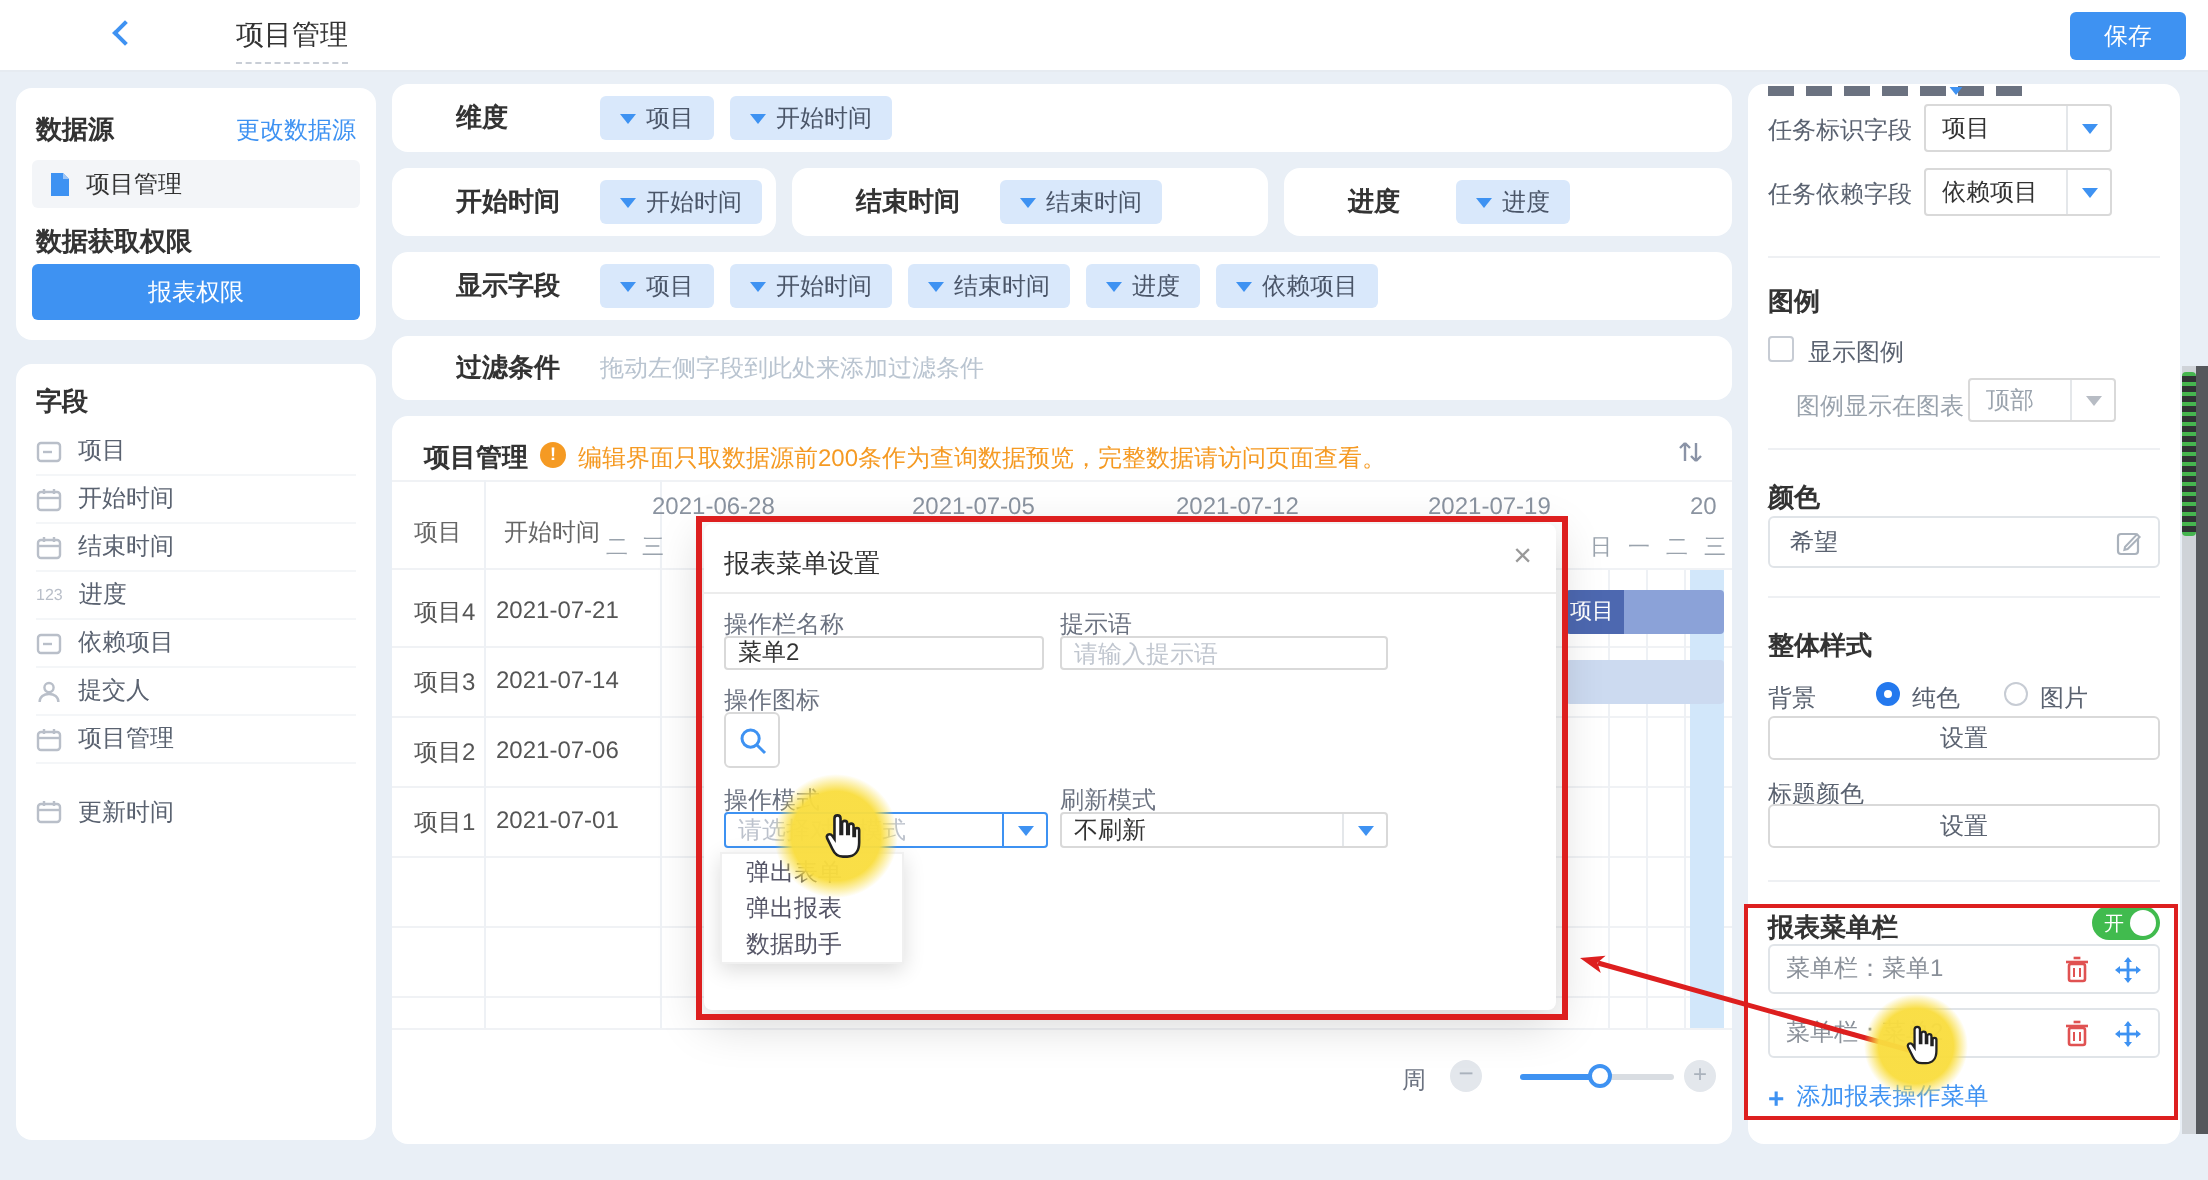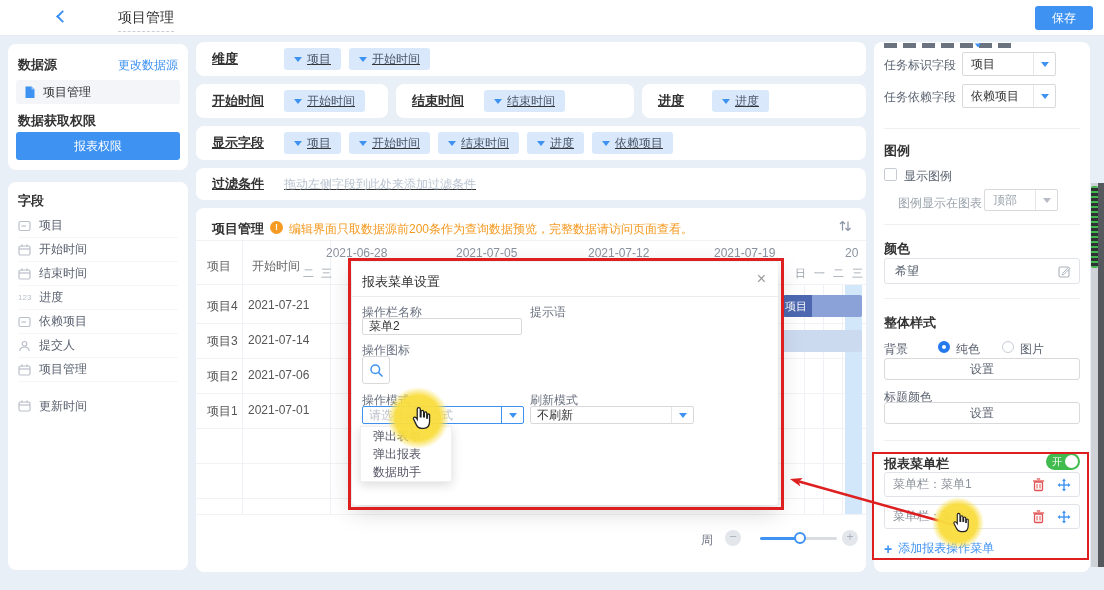--- a/index.html
+++ b/index.html
@@ -17,21 +17,21 @@
   .bold13 { font-weight:bold; font-size:13px; color:#333; }
   .abs { position:absolute; }
   .link { color:#3e92f2; cursor:pointer; }
   .hline { position:absolute; height:1px; background:#f0f2f5; }
   .vline { position:absolute; width:1px; background:#eef1f5; }
 
   
   .chip { display:inline-flex; align-items:center; gap:5px; background:#d9e8fb; border-radius:3px; padding:0 10px; height:22px; font-size:12px; color:#4a5568; }
   .caret { width:0; height:0; border-left:4px solid transparent; border-right:4px solid transparent; border-top:5px solid #3e92f2; }
   .caret.gray { border-top-color:#b7bcc4; }
-  .cfgrow { position:absolute; background:#fff; border-radius:8px; display:flex; align-items:center; padding-left:16px; gap:8px;text-decoration:underline; }
+  .cfgrow { position:absolute; background:#fff; border-radius:8px; display:flex; align-items:center; padding-left:32px; gap:8px; }
   .cfglabel { width:64px; font-weight:bold; font-size:13px; color:#333; flex:none; }
 
   
   .fitem { position:absolute; left:10px; width:160px; height:24px; display:flex; align-items:center; gap:8px; color:#5a6270; border-bottom:1px solid #f4f6f8; cursor:grab; }
   .fitem svg { flex:none; }
 
   
   .sel { position:absolute; border:1px solid #d9d9d9; border-radius:2px; background:#fff; display:flex; align-items:center; font-size:12px; color:#333; cursor:pointer; }
   .sel .txt { padding-left:8px; flex:1; overflow:hidden; white-space:nowrap; }
   .sel .cbox { width:22px; align-self:stretch; border-left:1px solid #e4e7ea; display:flex; align-items:center; justify-content:center; flex:none; }
@@ -392,20 +392,21 @@
   </div>
 
   <div id="modal">
     <span class="abs" style="left:10px;top:11px;font-size:13px;color:#333;">报表菜单设置</span>
     <span class="abs" style="right:12px;top:8px;font-size:16px;color:#999;cursor:pointer;">×</span>
     <div class="hline" style="left:0;top:34px;width:426px;background:#ececec;"></div>
 
     <span class="mlabel" style="left:10px;top:42px;">操作栏名称</span>
     <input style="left: 10px; top: 56px; width: 160px;" value="菜单2">
     <span class="mlabel" style="left:178px;top:42px;">提示语</span>
+    <input style="left: 178px; top: 56px; width: 164px;" placeholder="请输入提示语">
 
     <span class="mlabel" style="left:10px;top:80px;">操作图标</span>
     <div class="abs" style="left:10px;top:94px;width:28px;height:28px;border:1px solid #d9d9d9;border-radius:3px;display:flex;align-items:center;justify-content:center;cursor:pointer;">
       <svg width="15" height="15" viewBox="0 0 15 15">
           <circle cx="6.3" cy="6.3" r="4.3" fill="none" stroke="#3e92f2" stroke-width="1.5"></circle>
           <line x1="9.6" y1="9.6" x2="13.5" y2="13.5" stroke="#3e92f2" stroke-width="1.5"></line>
         </svg>
     </div>
 
     <span class="mlabel" style="left:10px;top:130px;">操作模式</span>

